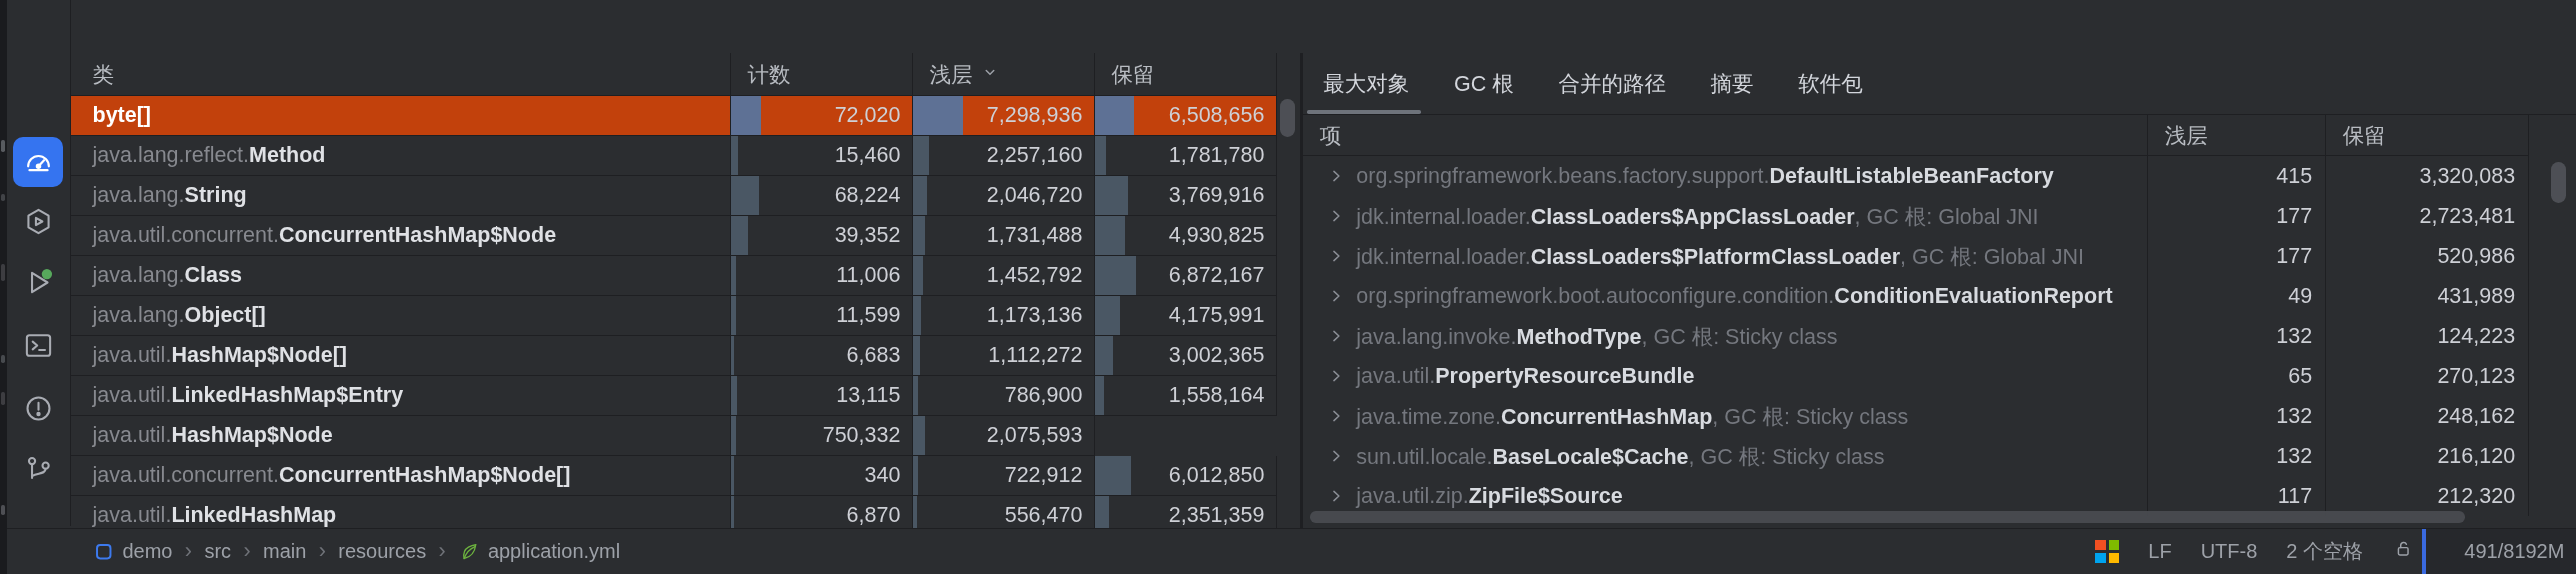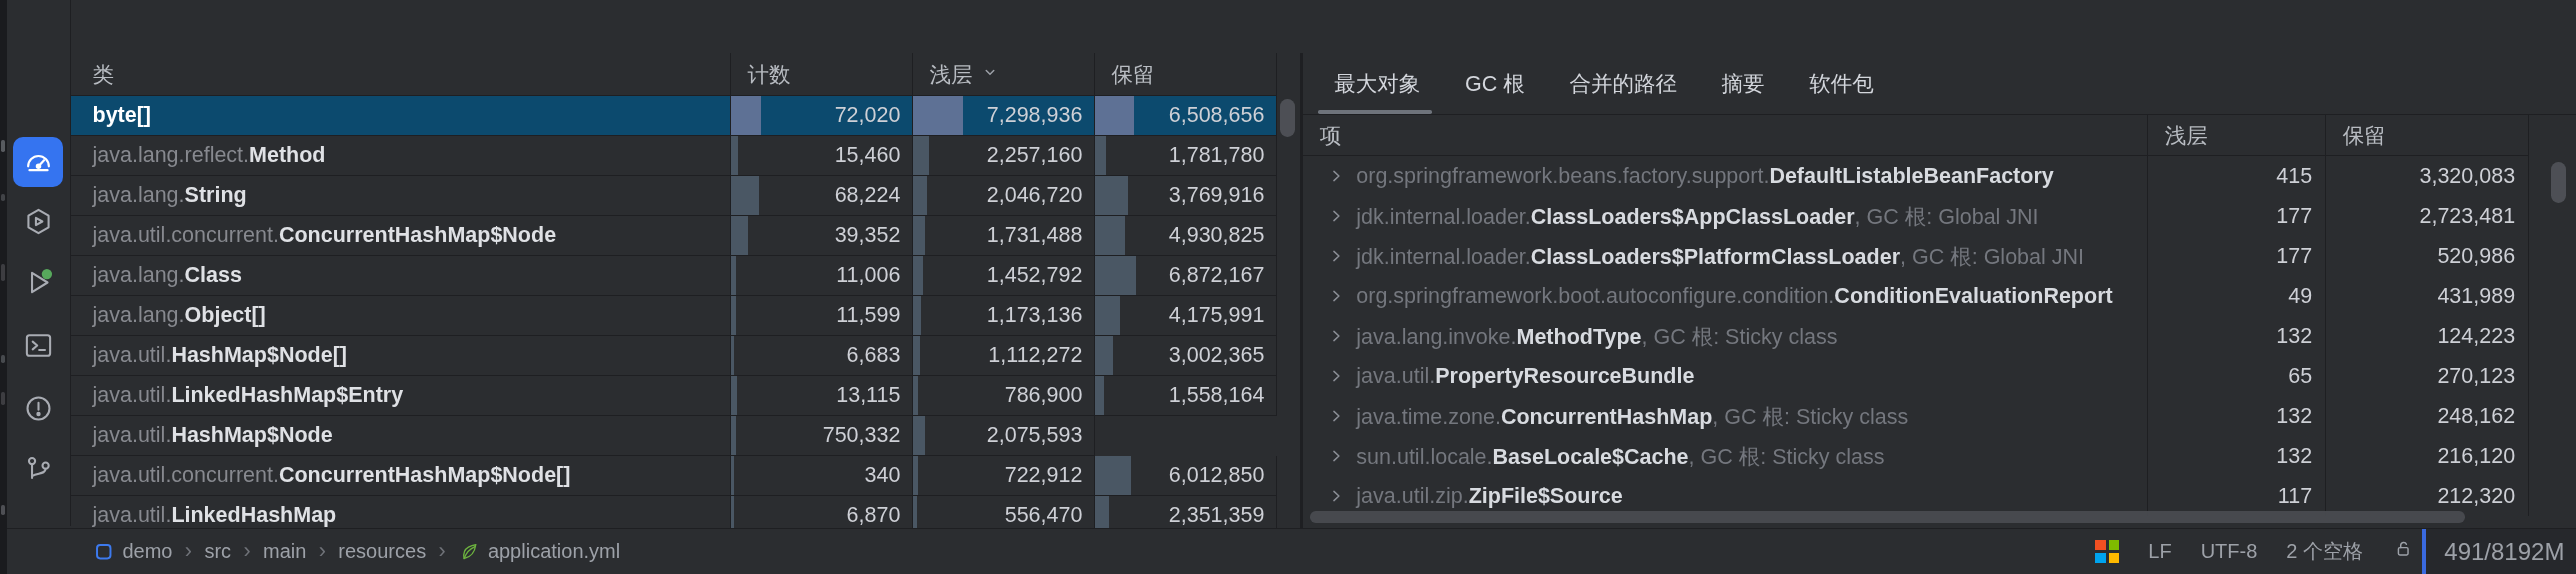--- a/index.html
+++ b/index.html
@@ -38,31 +38,31 @@
   .hhc.num{padding-left:16.5px;}
   .hhc svg{width:18px;height:18px;margin-left:8.3px;}
   .hrow{height:40px;box-sizing:border-box;cursor:pointer;}
   .hrow>div{border-right:1.7px solid #1e1f22;border-bottom:1.7px solid #1e1f22;box-sizing:border-box;}
   .c-class{padding-left:21.5px;display:flex;align-items:center;white-space:nowrap;overflow:hidden;font-size:21.5px;}
   .pkg{color:#87898f;}
   .cls{color:#dfe1e5;font-weight:700;}
   .c-num{position:relative;display:flex;align-items:center;justify-content:flex-end;
          padding-right:11.6px;font-size:21.5px;color:#ced0d6;}
   .vbar{position:absolute;left:0;top:0;bottom:0;background:#4a5764;}
-  .hrow.sel>div{background:#0c4a6e;}
+  .hrow.sel>div{background:#c2410c;}
   .hrow.sel .vbar{background:#5e7195;}
   .hrow.sel .cls{color:#ffffff;}
   .vsb{position:absolute;width:15px;border-radius:7.4px;background:#53565c;opacity:.85;cursor:pointer;}
   .divider{width:3.3px;background:#1e1f22;flex:none;}
   
   .objects{flex:1;position:relative;overflow:hidden;}
   .otabs{height:61px;border-bottom:1.7px solid #1e1f22;display:flex;align-items:center;}
   .otab{height:61px;display:flex;align-items:center;padding:0 11.6px;margin-left:21.5px;
         font-size:21.5px;color:#d3d6dc;position:relative;cursor:pointer;}
-  .otab.active{margin-left:15px;padding-left:16px;font-family:Liberation Serif, serif;}
+  .otab.active{margin-left:4px;padding-left:16px;font-family:Liberation Serif, serif;}
   .otab.active::after{content:"";position:absolute;left:0;right:0;bottom:0;height:4.1px;background:#6e737b;border-radius:1.7px;}
   .ogrid{display:grid;grid-template-columns:845px 178px 203px;}
   .ohc{height:41px;border-right:1.7px solid #1e1f22;border-bottom:1.7px solid #1e1f22;box-sizing:border-box;
        display:flex;align-items:center;font-size:21.5px;color:#b8bcc2;padding-left:16.5px;cursor:pointer;}
   .orow{height:40px;}
   .orow>div{border-right:1.7px solid #1e1f22;box-sizing:border-box;}
   .o-item{display:flex;align-items:center;gap:10px;padding-left:23px;white-space:nowrap;overflow:hidden;font-size:21.5px;}
   .o-item svg{flex:none;width:20px;height:20px;}
   .opfx{color:#74777e;}
   .ocls{color:#d8dbe0;font-weight:700;}
@@ -76,21 +76,21 @@
   .crumb{display:flex;align-items:center;gap:8.3px;cursor:pointer;}
   .crumbsep{color:#6f7278;font-size:21.5px;}
   .crumbs svg{width:21.5px;height:21.5px;}
   .sright{position:absolute;right:162px;top:0;bottom:0;display:flex;align-items:center;gap:29px;
           font-size:20px;color:#9da1a8;}
   .sitem{cursor:pointer;}
   .mslogo{display:grid;grid-template-columns:10.7px 10.7px;grid-template-rows:10.7px 10.7px;gap:2.5px;cursor:pointer;}
   .sright svg{width:22px;height:22px;}
   .memory{position:absolute;right:0;top:0;bottom:0;width:138px;background:#26282c;border-left:4.1px solid #3a6ae0;
           display:flex;align-items:center;justify-content:flex-end;padding-right:11.6px;
-          font-size:24px;color:#9da1a8;cursor:pointer;}
+          font-size:20px;color:#9da1a8;cursor:pointer;}
 </style>
 </head>
 <body>
 
 <div class="window">
 
   <div class="edge">
     <div class="tick" style="top:140px;height:11.6px;"></div>
     <div class="tick" style="top:194px;height:6.6px;opacity:.35;"></div>
     <div class="tick" style="top:264px;height:16.5px;opacity:.3;"></div>

